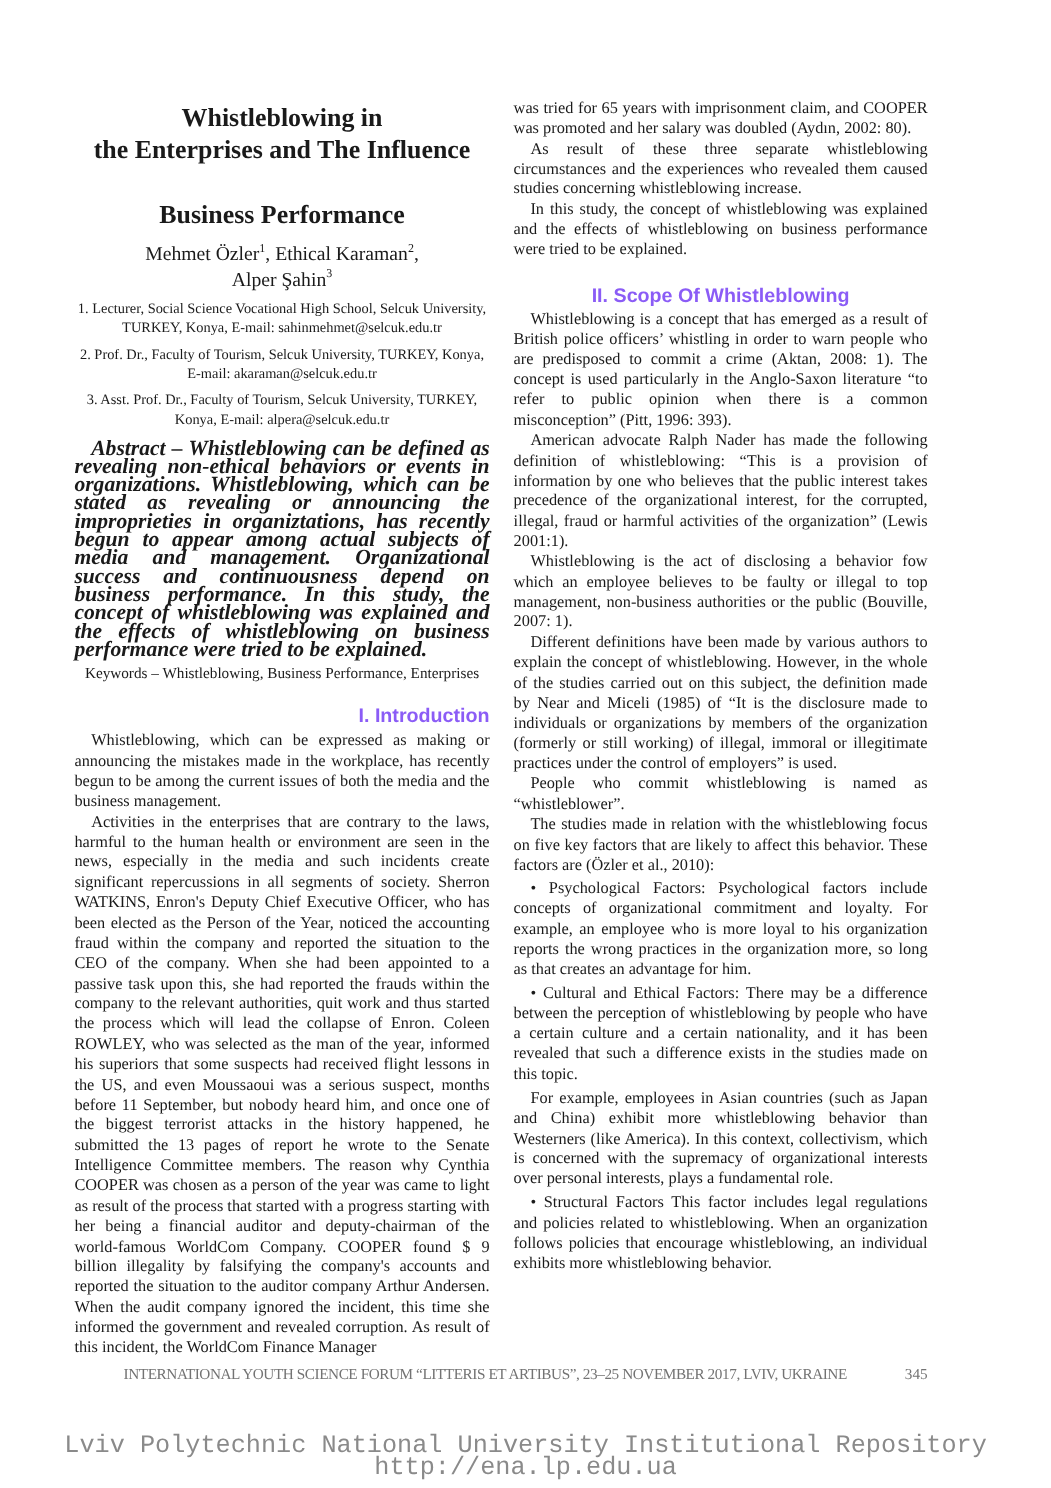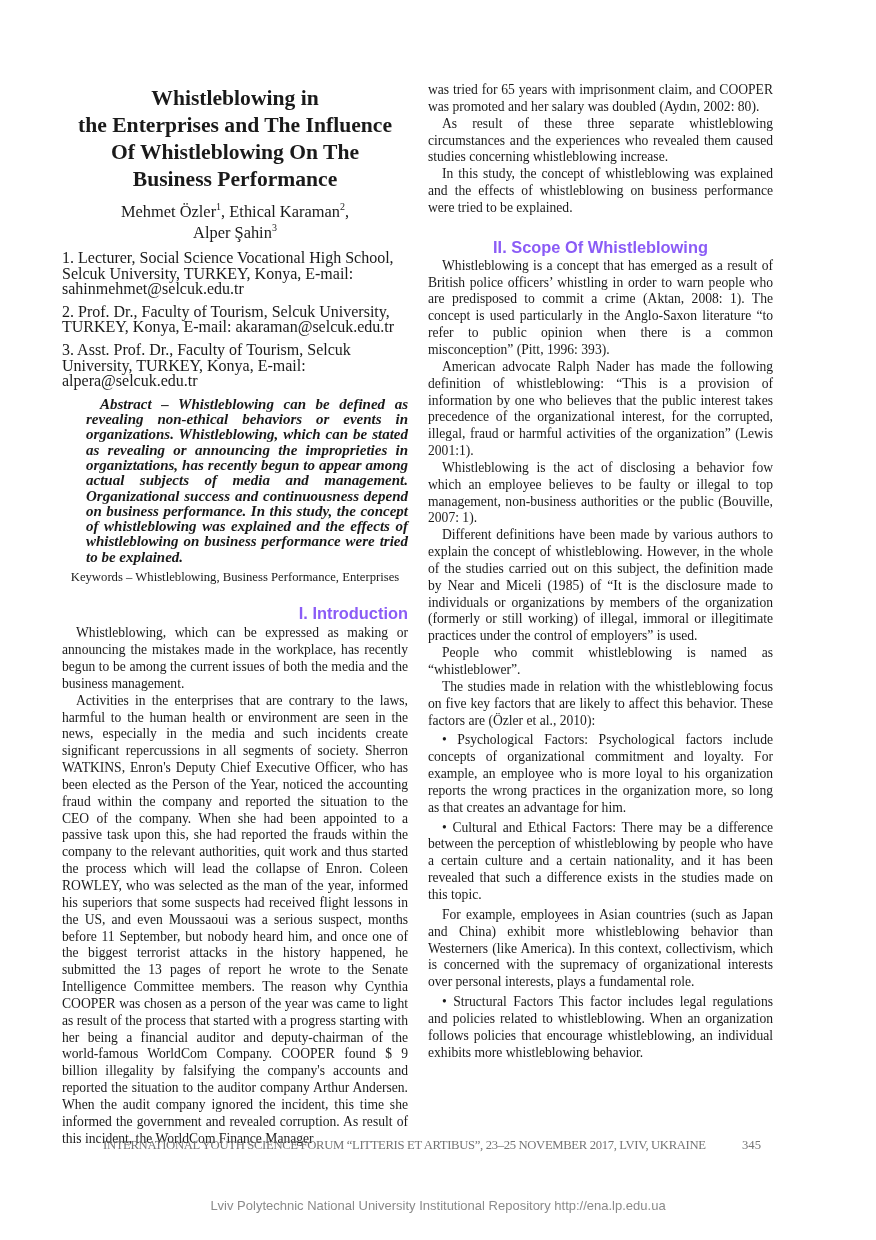--- a/index.html
+++ b/index.html
@@ -19,34 +19,34 @@
       margin-top: 3px;
     }
     .authors {
       font-size: 16.4px;
       line-height: 21px;
       text-align: center;
       margin-top: 8px;
     }
     .authors sup { font-size: 10px; vertical-align: 7px; line-height: 0; }
     .affil {
-      font-size: 16px;
+      font-size: 12px;
       line-height: 15.6px;
+      text-align: center;
       margin-top: 7px;
     }
     .affil + .affil { margin-top: 7px; }
     .abstract {
-      font-size: 15px;
+      font-size: 18px;
       line-height: 15.3px;
       font-weight: bold;
       font-style: italic;
       text-align: justify;
       text-indent: 14px;
       margin-top: 8px;
-      margin-left: 24px;
     }
     .keywords {
       font-size: 12.7px;
       line-height: 15.3px;
       text-align: center;
       margin-top: 5px;
     }
     .section-heading {
       font-family: "Liberation Sans", sans-serif;
       font-size: 16.4px;
@@ -70,41 +70,41 @@
     .footer-line {
       position: absolute;
       left: 103px;
       top: 1137px;
       width: 670px;
       font-size: 12.7px;
       line-height: 16px;
       letter-spacing: -0.35px;
       color: #737373;
     }
-    .footer-line .page-num { position: absolute; right: 12px; top: 0; letter-spacing: 0; }
+    .footer-line .page-num { position: absolute; right: 0; top: 0; letter-spacing: 0; }
     .repo-line {
       position: absolute;
       left: 0;
       top: 1197px;
       width: 876px;
       text-align: center;
-      font-family: Liberation Sans, sans-serif;
-      font-size: 13px;
+      font-family: Liberation Mono, monospace;
+      font-size: 21px;
       line-height: 18px;
       color: #8a8a8a;
     }
   </style>
 </head>
 <body>
 
 <div class="col col-left">
   <h1 class="title">
     <span>Whistleblowing in</span><br>
     <span>the Enterprises and The Influence</span><br>
-    <span>Of Whistleblowing On The</span><br>
+    <br>
     <span>Business Performance</span>
   </h1>
 
   <div class="authors">
     <span>Mehmet Özler</span><sup>1</sup><span>, </span><span>Ethical Karaman</span><sup>2</sup><span>,</span><br>
     <span>Alper Şahin</span><sup>3</sup>
   </div>
 
   <div class="affil">1. Lecturer, Social Science Vocational High School, Selcuk University, TURKEY, Konya,  E-mail: sahinmehmet@selcuk.edu.tr</div>
   <div class="affil">2. Prof. Dr., Faculty of Tourism, Selcuk University, TURKEY, Konya, E-mail: akaraman@selcuk.edu.tr</div>

